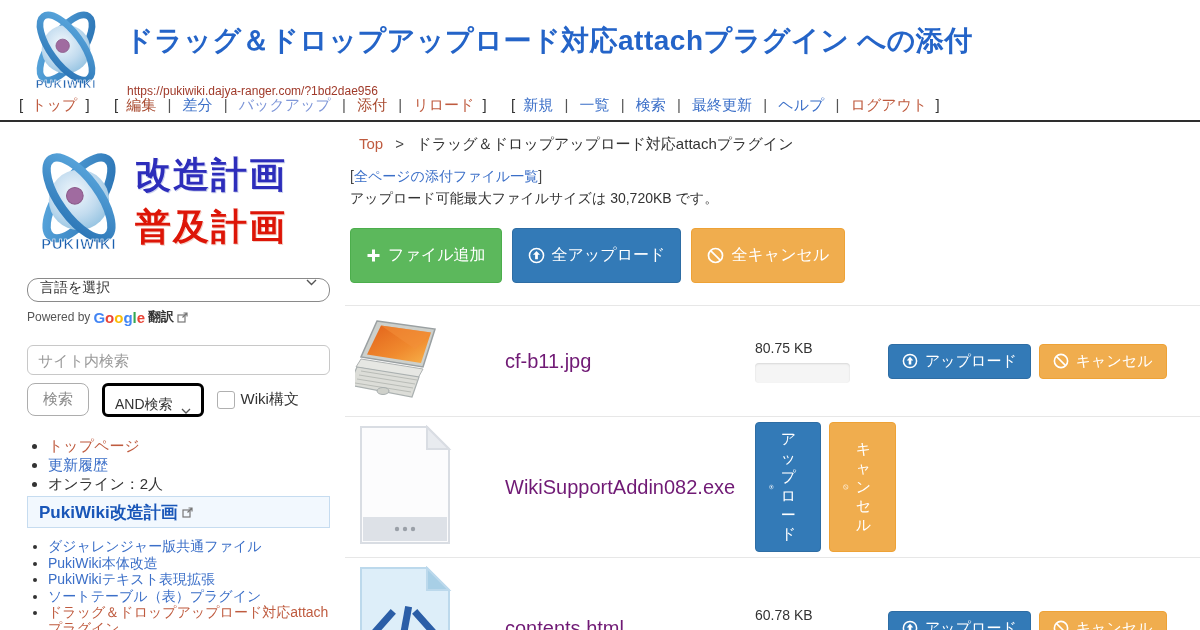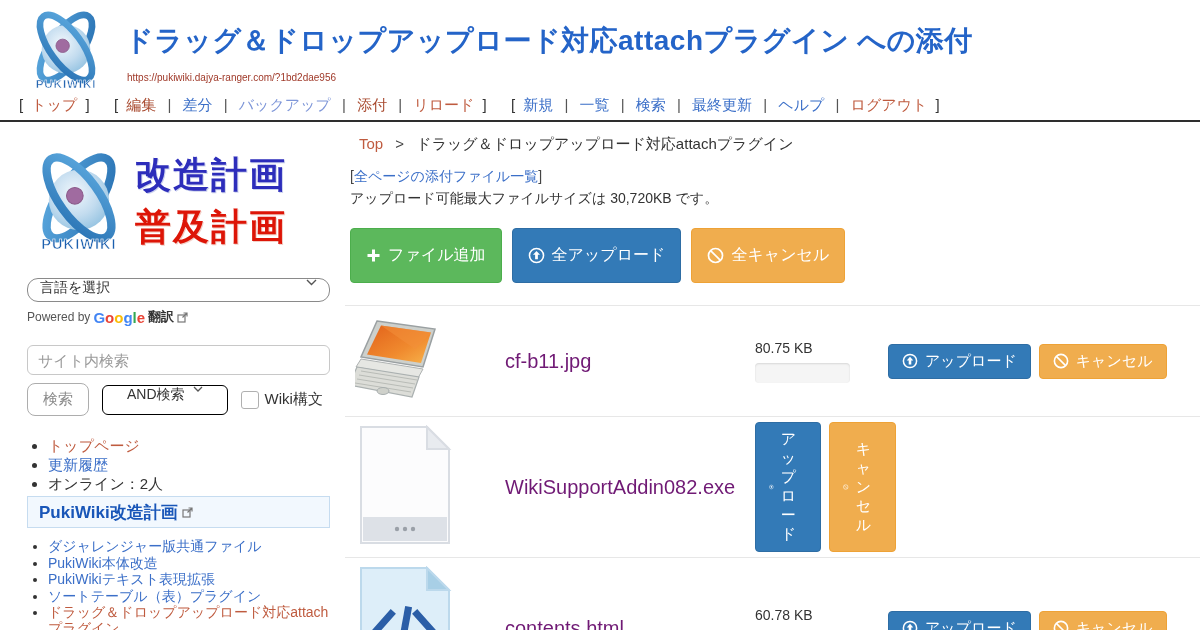--- a/index.html
+++ b/index.html
@@ -5,21 +5,21 @@
   html,body{margin:0;padding:0;width:1200px;height:630px;overflow:hidden;background:#fff;
     font-family:"Liberation Sans","DejaVu Sans",sans-serif;color:#333;}
   a{text-decoration:none;cursor:pointer;}
   .c-blue{color:#3b6fc8}.c-lblue{color:#7e96d8}.c-red{color:#a8492e}.c-vis{color:#bf5b3f}
   .c-text{color:#333}
 
   
   .header{position:relative;height:120px;border-bottom:2px solid #2e2e2e;}
   .logo-header{position:absolute;left:20px;top:4px;width:92px;height:92px;}
   .page-title{position:absolute;left:125px;top:22px;font-size:28px;font-weight:bold;color:#2464c8;letter-spacing:.5px;white-space:nowrap;}
-  .page-url{position:absolute;left:127px;top:72px;font-size:10px;color:#a03a2a;}
+  .page-url{position:absolute;left:127px;top:84px;font-size:12px;color:#a03a2a;}
   .navbar{position:absolute;left:15px;top:96px;font-size:15px;white-space:nowrap;}
   .navbar .br{color:#333;margin:0 4px;}
   .navbar .sep{color:#555;margin:0 7px;}
   .ngroup{margin-right:12px;}
 
   
   .body{display:flex;height:508px;overflow:hidden;}
   .sidebar{width:345px;flex-shrink:0;box-sizing:border-box;padding:16px 15px 0 27px;overflow:hidden;}
   .main{flex:1;box-sizing:border-box;padding-top:13px;overflow:hidden;}
 
@@ -35,21 +35,21 @@
   .powered{margin-top:6px;font-size:12px;color:#555;display:flex;align-items:center;gap:3px;}
   .gword{font-weight:bold;font-size:15px;letter-spacing:0;}
   .g1{color:#4285F4}.g2{color:#EA4335}.g3{color:#FBBC05}.g4{color:#4285F4}.g5{color:#34A853}.g6{color:#EA4335}
   .powered .jp{color:#333;font-size:13px;font-weight:bold;}
 
   .site-search{margin-top:19px;width:100%;height:30px;box-sizing:border-box;border:1px solid #c8c8c8;border-radius:6px;
     padding:0 10px;font-size:15px;color:#333;font-family:inherit;}
   .site-search::placeholder{color:#9a9a9a;}
   .search-row{margin-top:8px;display:flex;align-items:center;gap:13px;height:33px;}
   .btn-search{width:62px;height:33px;border:1px solid #adadad;border-radius:8px;background:#fff;color:#8a8a8a;font-size:15px;}
-  .mode-select{height:28px;border:1px solid #000000;border-radius:6px;display:flex;align-items:flex-start;gap:8px;padding:0 24px;font-size:14px;color:#333;cursor:pointer;}
+  .mode-select{height:28px;border:3px solid #000000;border-radius:6px;display:flex;align-items:flex-end;gap:8px;padding:0 10px;font-size:14px;color:#333;cursor:pointer;}
   .checkbox{width:16px;height:16px;border:1px solid #b0b0b0;border-radius:3px;background:#fff;display:inline-block;}
   .cb-label{font-size:15px;color:#333;margin-left:6px;}
 
   ul.side-list{margin:0;padding:0 0 0 21px;list-style:disc;color:#333;}
   ul.quick{margin-top:20px;font-size:15px;line-height:19px;}
   ul.links2{margin-top:11px;font-size:14px;line-height:15.5px;}
   ul.side-list li{margin:0;}
   ul.links2 li{margin-bottom:1px;}
 
   .section-head{margin-top:3px;height:32px;box-sizing:border-box;background:#f2f8fe;border:1px solid #c6dcf0;

